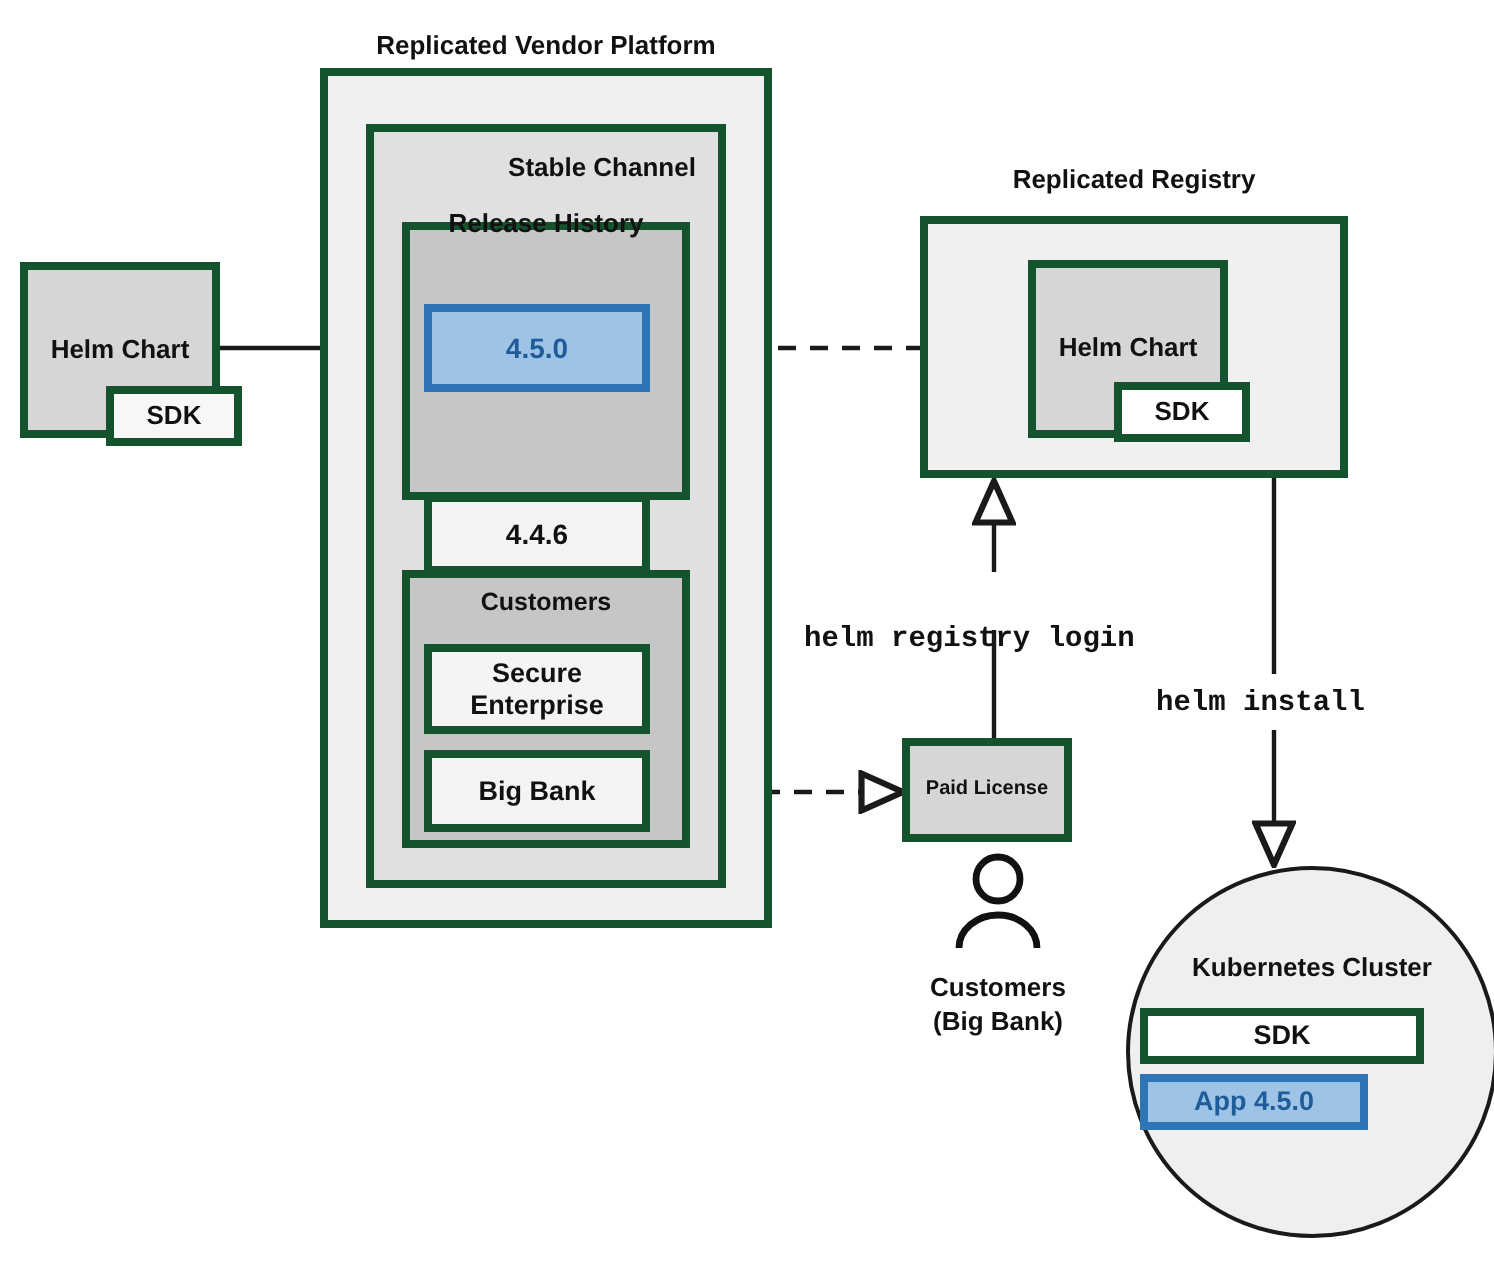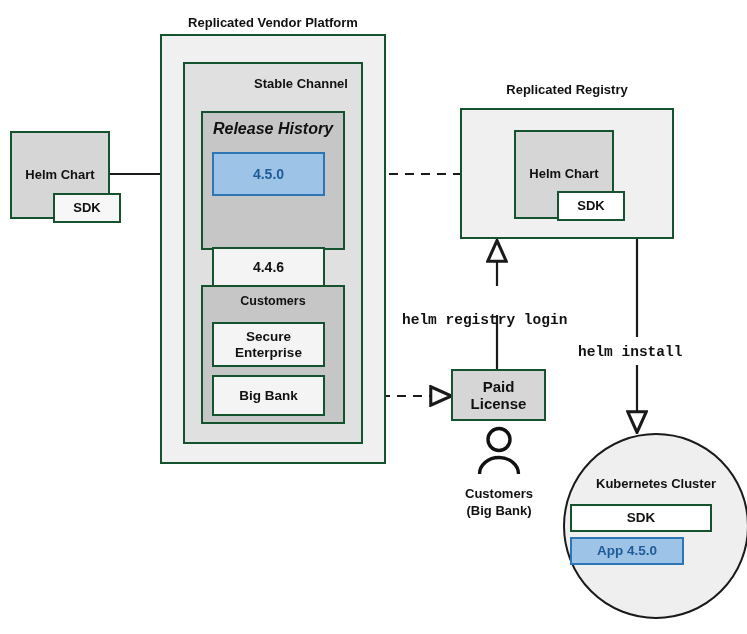--- a/index.html
+++ b/index.html
@@ -10,21 +10,21 @@
     font-family:"Liberation Sans", sans-serif;
     overflow:hidden;
     position:relative;
   }
   #stage{position:absolute;left:0;top:0;width:747px;height:634px;}
 
   
   .box{
     position:absolute;
     box-sizing:border-box;
-    border:2px solid #14532d;
+    border:4px solid #14532d;
     display:flex;
     align-items:center;
     justify-content:center;
     text-align:center;
     font-weight:bold;
     color:#111111;
     line-height:1.15;
   }
   .grp-title{
     position:absolute;
@@ -115,21 +115,21 @@
   </div>
 
   <div class="caption" style="left:160px;top:15px;width:226px;">Replicated Vendor Platform</div>
 
   <div class="box fill-outer" style="left:160px;top:34px;width:226px;height:430px;"></div>
 
   <div class="box fill-channel" style="left:183px;top:62px;width:180px;height:382px;"></div>
   <div class="grp-title" style="left:183px;top:76px;width:180px;font-size:13px;margin-left:28px;">Stable Channel</div>
 
   <div class="box fill-section" style="left:201px;top:111px;width:144px;height:139px;"></div>
-  <div class="grp-title" style="left:201px;top:120px;width:144px;font-size:16px;font-style:italic;">Release History</div>
+  <div class="grp-title" style="left:201px;top:104px;width:144px;font-size:13px;">Release History</div>
 
   <div class="box fill-highlight" style="left:212px;top:152px;width:113px;height:44px;font-size:14px;">
     <span>4.5.0</span>
   </div>
   <div class="box fill-item" style="left:212px;top:203px;width:113px;height:40px;font-size:14px;margin-top:44px;">
     <span>4.4.6</span>
   </div>
 
   <div class="box fill-section" style="left:201px;top:285px;width:144px;height:139px;"></div>
   <div class="grp-title" style="left:201px;top:294px;width:144px;font-size:12.5px;">Customers</div>
@@ -145,21 +145,21 @@
 
   <div class="box fill-outer" style="left:460px;top:108px;width:214px;height:131px;"></div>
 
   <div class="box fill-chart" style="left:514px;top:130px;width:100px;height:89px;font-size:13px;">
     <span>Helm Chart</span>
   </div>
   <div class="box fill-white" style="left:557px;top:191px;width:68px;height:30px;font-size:13px;">
     <span>SDK</span>
   </div>
 
-  <div class="box fill-chart" style="left:451px;top:369px;width:95px;height:52px;font-size:15px;flex-direction:column;text-align:center;">
+  <div class="box fill-chart" style="left:451px;top:369px;width:85px;height:52px;font-size:10px;flex-direction:column;text-align:center;">
     <span>Paid License</span>
   </div>
 
   <svg class="person" style="left:473px;top:426px;width:52px;height:52px;" viewBox="0 0 52 52">
     <circle cx="26" cy="13.5" r="11" fill="none" stroke="#111111" stroke-width="3.4"></circle>
     <path d="M6.5,48 a19.5,16.5 0 0 1 39,0" fill="none" stroke="#111111" stroke-width="3.4"></path>
   </svg>
   <div class="caption" style="left:436px;top:486px;width:126px;">Customers</div>
   <div class="caption" style="left:436px;top:503px;width:126px;">(Big Bank)</div>
 

